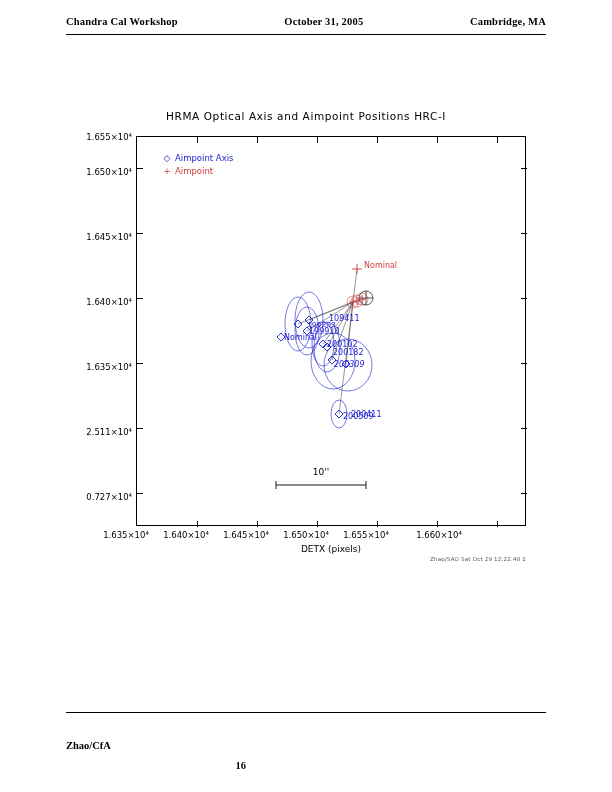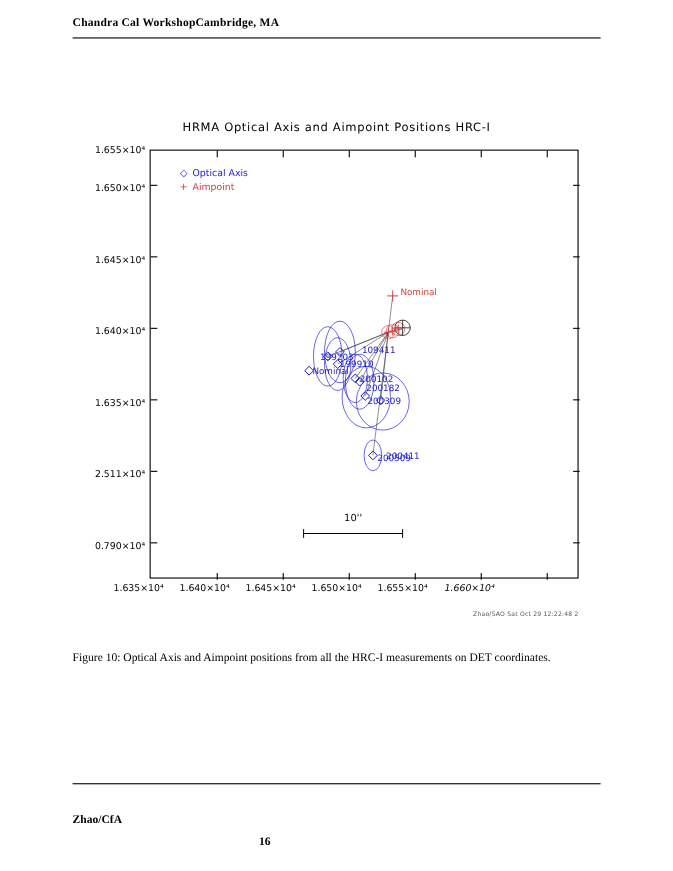--- a/index.html
+++ b/index.html
@@ -106,43 +106,45 @@
   .footer .center { flex:1; text-align:center; }
   .footer .right { width:60px; text-align:right;margin-top:40px; }
 </style>
 </head>
 <body>
 
 <div class="page">
 
   <div class="runhead">
     <span>Chandra Cal Workshop</span>
+    <span class="center">October 31, 2005</span>
     <span>Cambridge, MA</span>
   </div>
   <div class="rule-top"></div>
 
   <div class="figure">
 
     <div class="plot-title">HRMA Optical Axis and Aimpoint Positions   HRC-I</div>
 
-    <div class="ytick-label" style="left:0px; top:382px;">0.790×10⁴</div>
+    <div class="ytick-label" style="left:0px; top:382px;">0.727×10⁴</div>
     <div class="ytick-label" style="left:0px; top:317px;">2.511×10⁴</div>
     <div class="ytick-label" style="left:0px; top:252px;">1.635×10⁴</div>
     <div class="ytick-label" style="left:0px; top:187px;">1.640×10⁴</div>
     <div class="ytick-label" style="left:0px; top:122px;">1.645×10⁴</div>
     <div class="ytick-label" style="left:0px; top:57px;">1.650×10⁴</div>
     <div class="ytick-label" style="left:0px; top:22px;">1.655×10⁴</div>
 
     <div class="xtick-label" style="left:25px;  top:420px;">1.635×10⁴</div>
     <div class="xtick-label" style="left:85px;  top:420px;">1.640×10⁴</div>
     <div class="xtick-label" style="left:145px; top:420px;">1.645×10⁴</div>
     <div class="xtick-label" style="left:205px; top:420px;">1.650×10⁴</div>
     <div class="xtick-label" style="left:265px; top:420px;">1.655×10⁴</div>
-    <div class="xtick-label" style="left:326px; top:420px;font-style:italic;">1.660×10⁴</div>
-
+    <div class="xtick-label" style="left:338px; top:420px;">1.660×10⁴</div>
+
+    <div class="xaxis-title">DETX (pixels)</div>
     <div class="credit">Zhao/SAO Sat Oct 29 12:22:48 2</div>
 
     <div class="frame">
 
       <div class="tick" style="left:0px;  top:356px; width:6px; height:1px;"></div>
       <div class="tick" style="left:0px;  top:291px; width:6px; height:1px;"></div>
       <div class="tick" style="left:0px;  top:226px; width:6px; height:1px;"></div>
       <div class="tick" style="left:0px;  top:161px; width:6px; height:1px;"></div>
       <div class="tick" style="left:0px;  top:96px;  width:6px; height:1px;"></div>
       <div class="tick" style="left:0px;  top:31px;  width:6px; height:1px;"></div>
@@ -162,21 +164,21 @@
       <div class="tick" style="left:60px; top:0px;   width:1px; height:6px;"></div>
       <div class="tick" style="left:120px;top:0px;   width:1px; height:6px;"></div>
       <div class="tick" style="left:180px;top:0px;   width:1px; height:6px;"></div>
       <div class="tick" style="left:240px;top:0px;   width:1px; height:6px;"></div>
       <div class="tick" style="left:300px;top:0px;   width:1px; height:6px;"></div>
       <div class="tick" style="left:360px;top:0px;   width:1px; height:6px;"></div>
 
       <div class="legend">
         <div class="legend-row ax">
           <span class="legend-sym ax">◇</span>
-          <span class="legend-label">Optical Axis</span>
+          <span class="legend-label">Aimpoint Axis</span>
         </div>
         <div class="legend-row aim">
           <span class="legend-sym aim">+</span>
           <span class="legend-label">Aimpoint</span>
         </div>
       </div>
 
       <div class="overlay">
         <svg width="390" height="390" viewBox="0 0 390 390">
 
@@ -240,36 +242,35 @@
 
           <g stroke="#000000" stroke-width="0.9">
             <line x1="139" y1="348" x2="229" y2="348"></line>
             <line x1="139" y1="344" x2="139" y2="352"></line>
             <line x1="229" y1="344" x2="229" y2="352"></line>
           </g>
         </svg>
 
         <div class="pt-label red" style="left:227px; top:124px;">Nominal</div>
         <div class="pt-label" style="left:147px; top:196px;">Nominal</div>
-        <div class="pt-label" style="left:154px; top:183px;">199203</div>
+        <div class="pt-label" style="left:170px; top:183px;font-family:Liberation Mono, monospace;">199203</div>
         <div class="pt-label" style="left:192px; top:177px;">109411</div>
         <div class="pt-label" style="left:172px; top:190px;">199910</div>
         <div class="pt-label" style="left:190px; top:203px;">200102</div>
         <div class="pt-label" style="left:196px; top:211px;">200182</div>
-        <div class="pt-label" style="left:197px; top:223px;">200309</div>
+        <div class="pt-label" style="left:197px; top:223px;font-style:italic;">200309</div>
         <div class="pt-label" style="left:214px; top:227px;margin-top:46px;">200411</div>
         <div class="pt-label" style="left:206px; top:275px;">200509</div>
 
         <div class="scalebar-label" style="left:144px; top:330px;">10''</div>
       </div>
 
     </div>
   </div>
 
-  <div class="caption">Figure 10: Optical Axis and Aimpoint positions from all the HRC-I measurements on DET coordinates.</div>
 
   <div class="rule-bottom"></div>
   <div class="footer">
     <span class="left">Zhao/CfA</span>
     <span class="right">16</span>
   </div>
 
 </div>
 
 </body></html>

